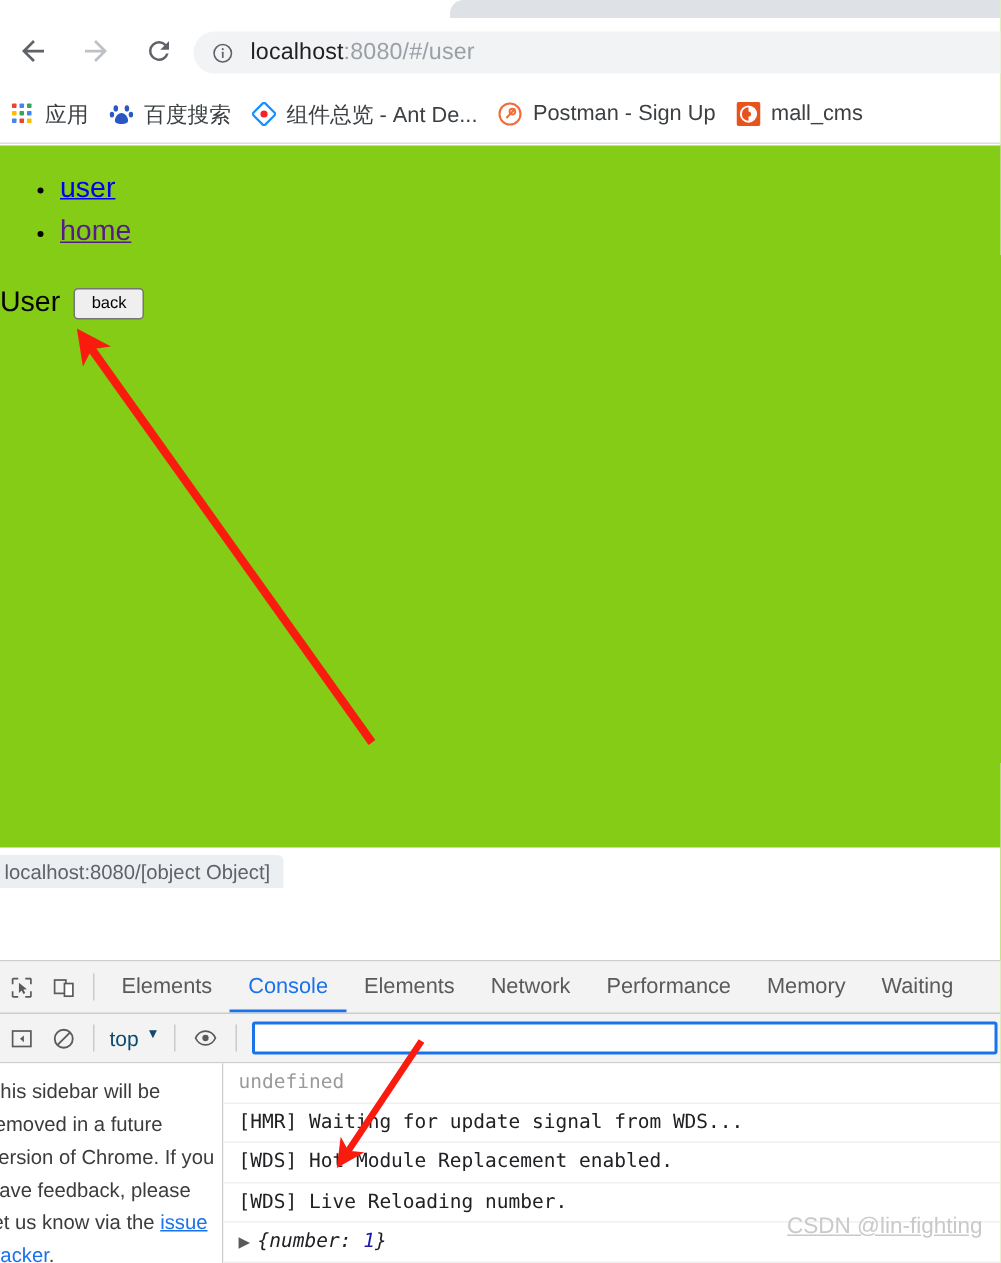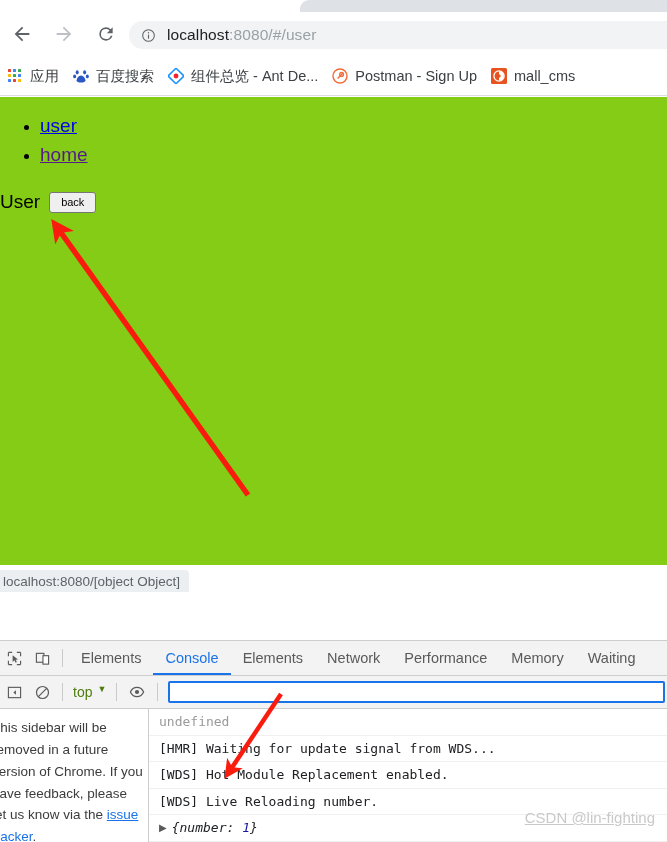--- a/index.html
+++ b/index.html
@@ -259,21 +259,21 @@
     background: #f3f3f3;
     border-bottom: 1px solid #cdcdcd;
     display: flex;
     align-items: center;
     overflow: hidden;
   }
   #context-selector {
     display: flex;
     align-items: flex-start;
     font-size: 14px;
-    color: #4d7c0f;
+    color: #0c4a6e;
     padding: 0 4px;
     flex: 0 0 auto;
   }
   #context-selector .caret { margin-left: 5px; font-size: 9px; }
   #console-filter-input {
     flex: 1 1 auto;
     height: 22px;
     margin: 0 2px 0 4px;
     background: #ffffff;
     border: 2px solid #1a73e8;

